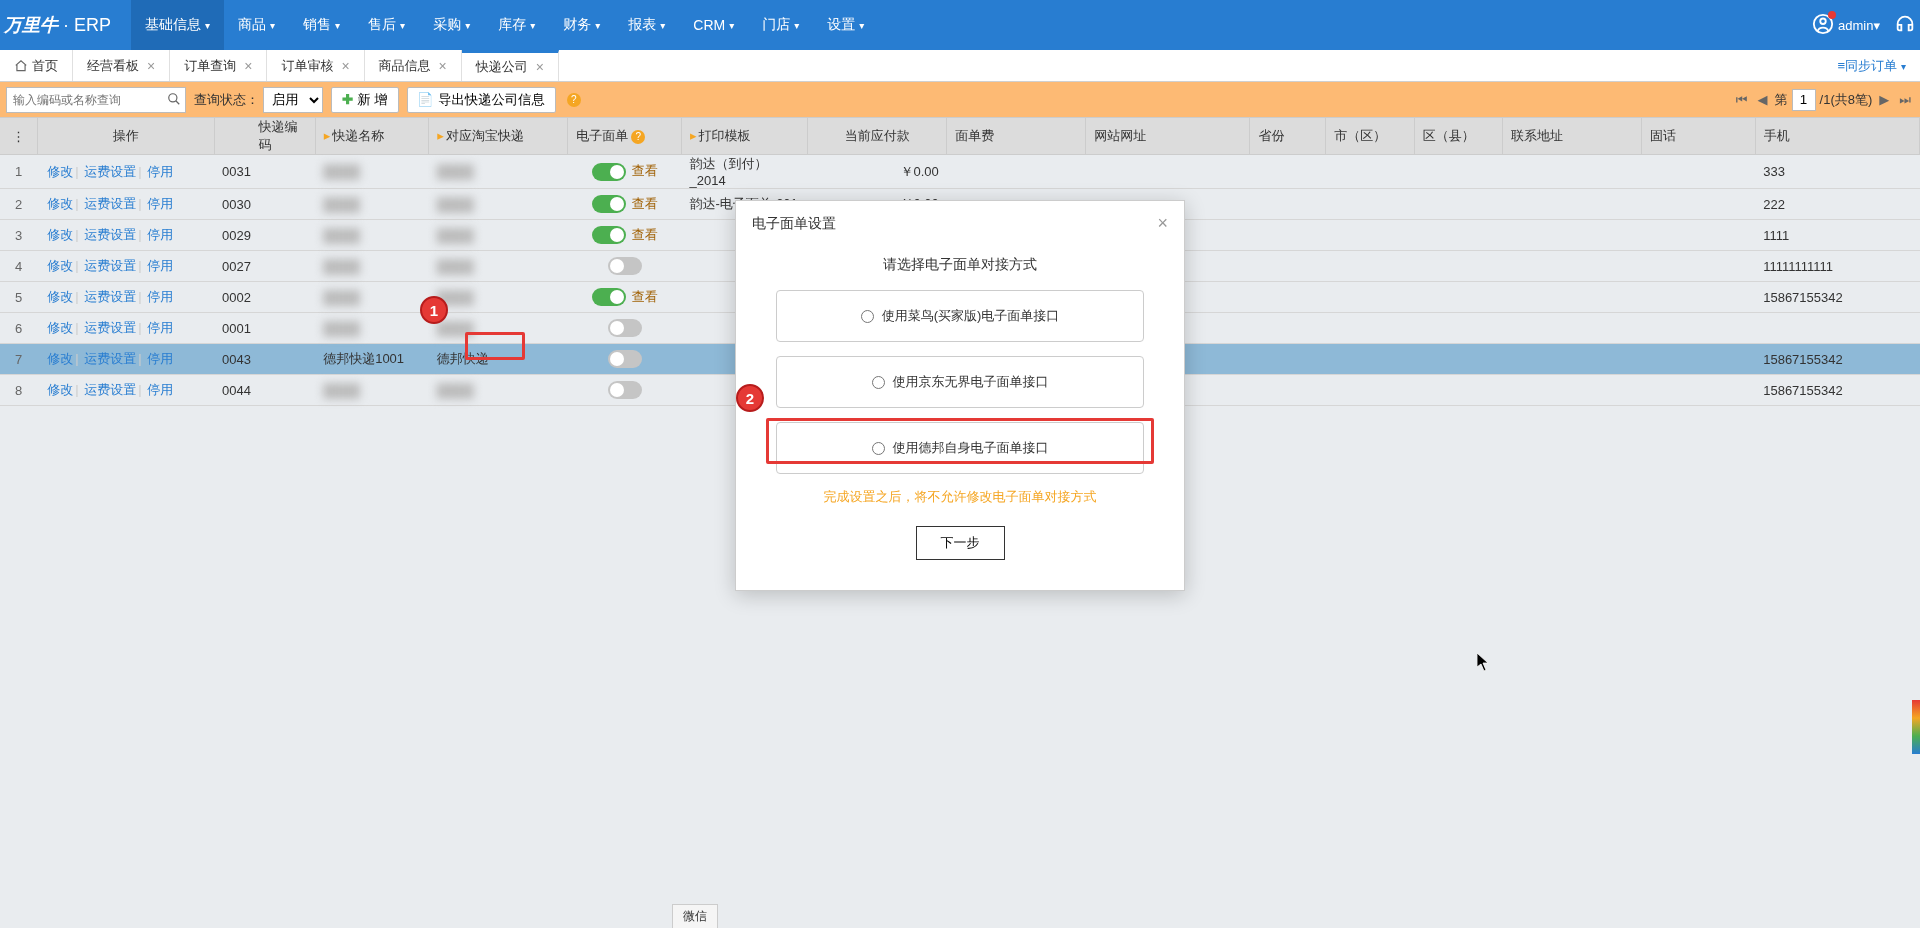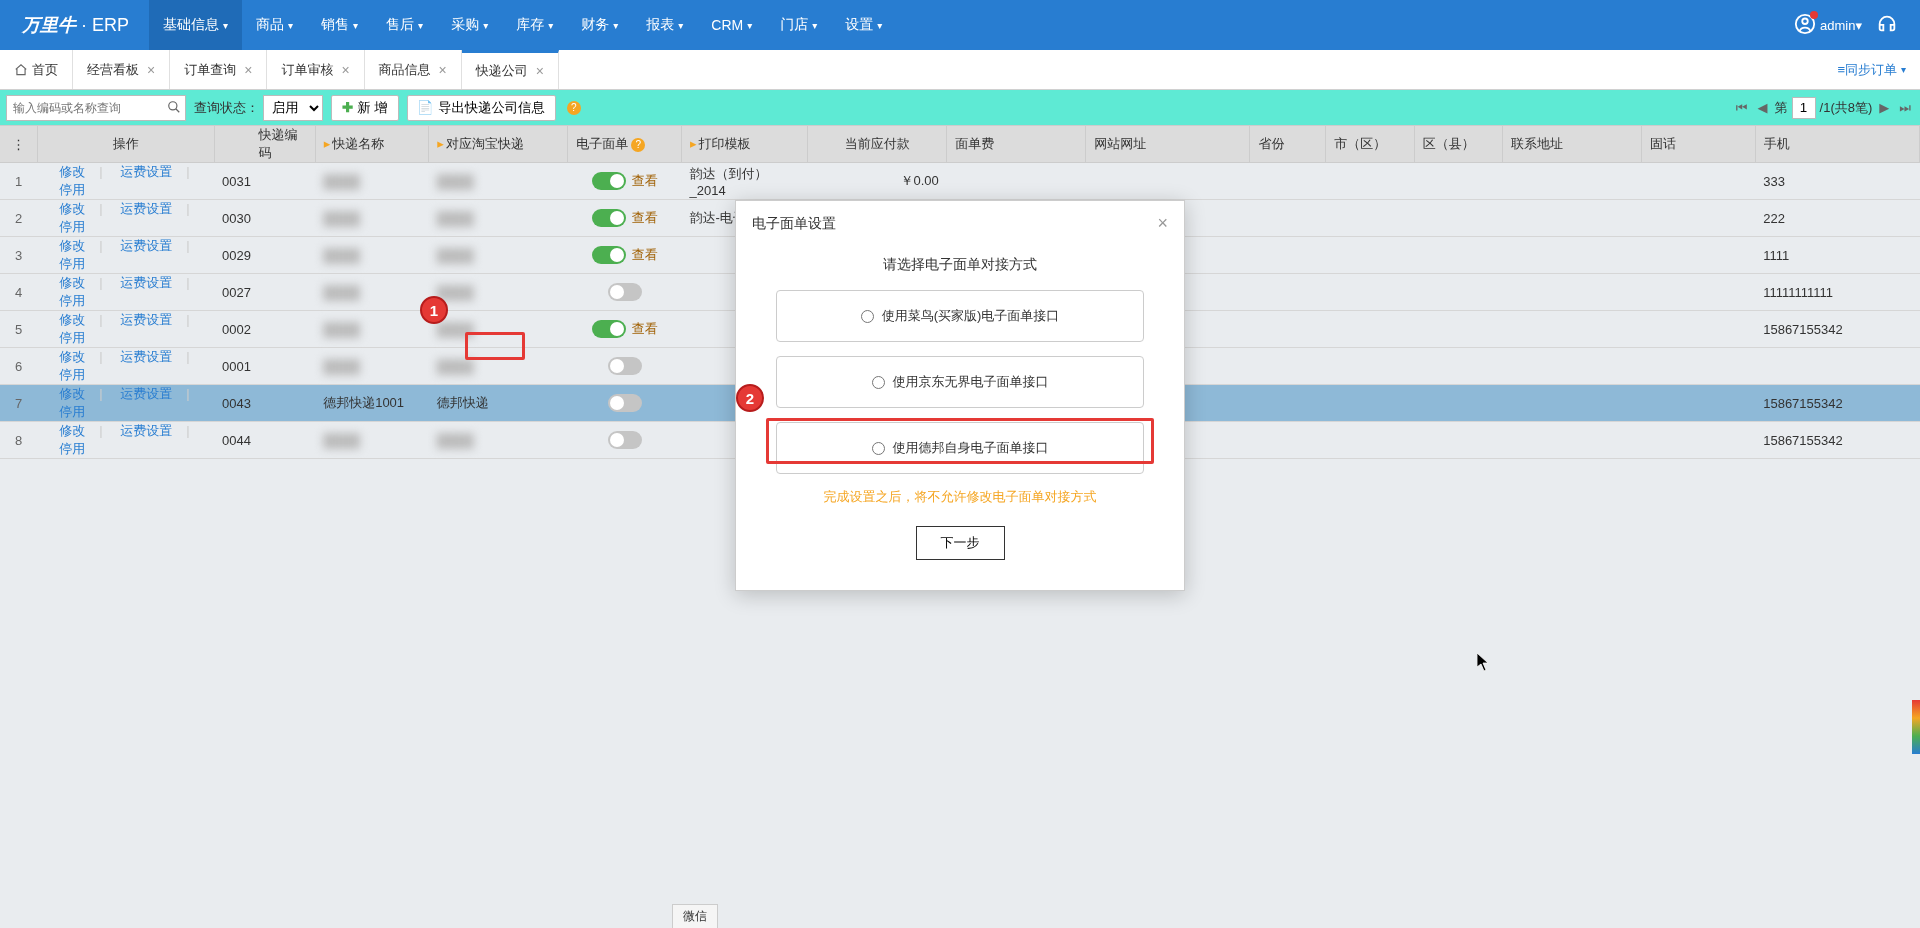--- a/index.html
+++ b/index.html
@@ -1,40 +1,40 @@
 <!DOCTYPE html>
 <html><head>
   <meta charset="utf-8">
   <style>
     * { margin: 0; padding: 0; box-sizing: border-box; font-family: "Microsoft YaHei", Arial, sans-serif; }
     body { background: #e9ecef; font-size: 13px; color: #333; overflow: hidden; width: 1920px; height: 928px; position: relative; }
     
     
-    .top-nav { background: #287dd1; height: 50px; display: flex; align-items: center; color: #fff; padding: 0 22px; }
+    .top-nav { background: #287dd1; height: 50px; display: flex; align-items: center; color: #fff; padding: 0 4px; }
     .logo { display: flex; align-items: center; font-size: 18px; font-weight: bold; font-style: italic; margin-right: 20px; }
     .logo-erp { font-style: normal; font-weight: normal; margin-left: 5px; }
     .menu { display: flex; align-items: stretch; height: 100%; flex: 1; }
     .menu-item { padding: 0 14px; display: flex; align-items: center; height: 100%; cursor: pointer; font-size: 14px; }
     .menu-item.active { background: #1f6bb7; }
     .menu-item .caret { margin-left: 4px; font-size: 10px; }
     .nav-right { display: flex; align-items: center; gap: 14px; margin-left: auto; }
     .user-btn { display: flex; align-items: center; cursor: pointer; }
     .user-icon-wrap { position: relative; margin-right: 4px; }
     .red-dot { position: absolute; top: -2px; right: -2px; width: 8px; height: 8px; background: #e53935; border-radius: 50%; }
     
     
-    .tabs-bar { background: #fff; height: 40px; display: flex; align-items: stretch; border-bottom: 1px solid #d0d0d0; }
+    .tabs-bar { background: #fff; height: 32px; display: flex; align-items: stretch; border-bottom: 1px solid #d0d0d0; }
     .tab { display: flex; align-items: center; padding: 0 14px; border-right: 1px solid #e0e0e0; font-size: 13px; cursor: pointer; position: relative; }
     .tab.home-tab svg { margin-right: 4px; }
     .tab.active { border-top: 3px solid #287dd1; }
     .tab-close { margin-left: 8px; color: #999; font-size: 14px; cursor: pointer; }
     .sync-btn { margin-left: auto; padding: 16px 14px; display: flex; align-items: center; color: #287dd1; cursor: pointer; }
     
     
-    .toolbar { background: #5eead4; height: 36px; display: flex; align-items: center; padding: 0 6px; border-bottom: 1px solid #ccc; }
+    .toolbar { background: #fdba74; height: 36px; display: flex; align-items: center; padding: 0 6px; border-bottom: 1px solid #ccc; }
     .search-input { width: 180px; height: 26px; border: 1px solid #bbb; padding: 0 24px 0 6px; font-size: 12px; color: #888; background: #fff; }
     .search-wrap { position: relative; margin-right: 8px; }
     .search-icon { position: absolute; right: 5px; top: 5px; }
     .status-label { margin-right: 4px; }
     .status-select { height: 26px; width: 60px; border: 1px solid #bbb; background: #fff; margin-right: 8px; padding: 0 4px; }
     .toolbar-btn { height: 26px; border: 1px solid #bbb; background: #fff; padding: 0 10px; display: flex; align-items: center; cursor: pointer; border-radius: 2px; margin-right: 8px; }
     .toolbar-btn .plus-icon { color: #4caf50; font-weight: bold; margin-right: 4px; }
     .toolbar-btn .export-icon { color: #d97706; margin-right: 4px; }
     .help-icon { width: 14px; height: 14px; border-radius: 50%; background: #f5a623; color: #fff; display: inline-flex; align-items: center; justify-content: center; font-size: 10px; margin-left: 3px; }
     .pager { margin-left: auto; display: flex; align-items: center; gap: 4px; }
@@ -42,21 +42,21 @@
     .pager-input { width: 24px; height: 22px; border: 1px solid #bbb; text-align: center; }
     
     
     .table-wrap { background: #e9ecef; }
     .data-table { width: 100%; border-collapse: collapse; }
     .data-table th { background: #dcdcdc; height: 34px; font-weight: normal; font-size: 13px; border-right: 1px solid #ccc; border-bottom: 1px solid #ccc; text-align: left; padding: 0 8px; color:#333 }
     .sort-arrow { color: #f5a623; margin-right: 2px; }
     .data-table td { height: 31px; border-bottom: 1px solid #d6d6d6; padding: 0 8px; font-size: 13px; background: #e9ecef; }
     .data-table tr.highlighted td { background: #8eb9d7; }
     .row-num { color: #666; width: 15px; text-align:center }
-    .action-links a { color: #287dd1; text-decoration: none; margin: 0 14px; cursor: pointer; }
+    .action-links a { color: #287dd1; text-decoration: none; margin: 0 2px; cursor: pointer; }
     .action-sep { color: #ccc; }
     .toggle { display: inline-block; width: 34px; height: 18px; border-radius: 9px; position: relative; cursor: pointer; vertical-align: middle; }
     .toggle.on { background: #4caf50; }
     .toggle.off { background: #c5c5c5; }
     .toggle::after { content: ''; width: 14px; height: 14px; background: #fff; border-radius: 50%; position: absolute; top: 2px; }
     .toggle.on::after { right: 2px; }
     .toggle.off::after { left: 2px; }
     .view-link { color: #a16207; margin-left: 6px; cursor: pointer; }
     .blurred { filter: blur(4px); color: #bbb; }
     

